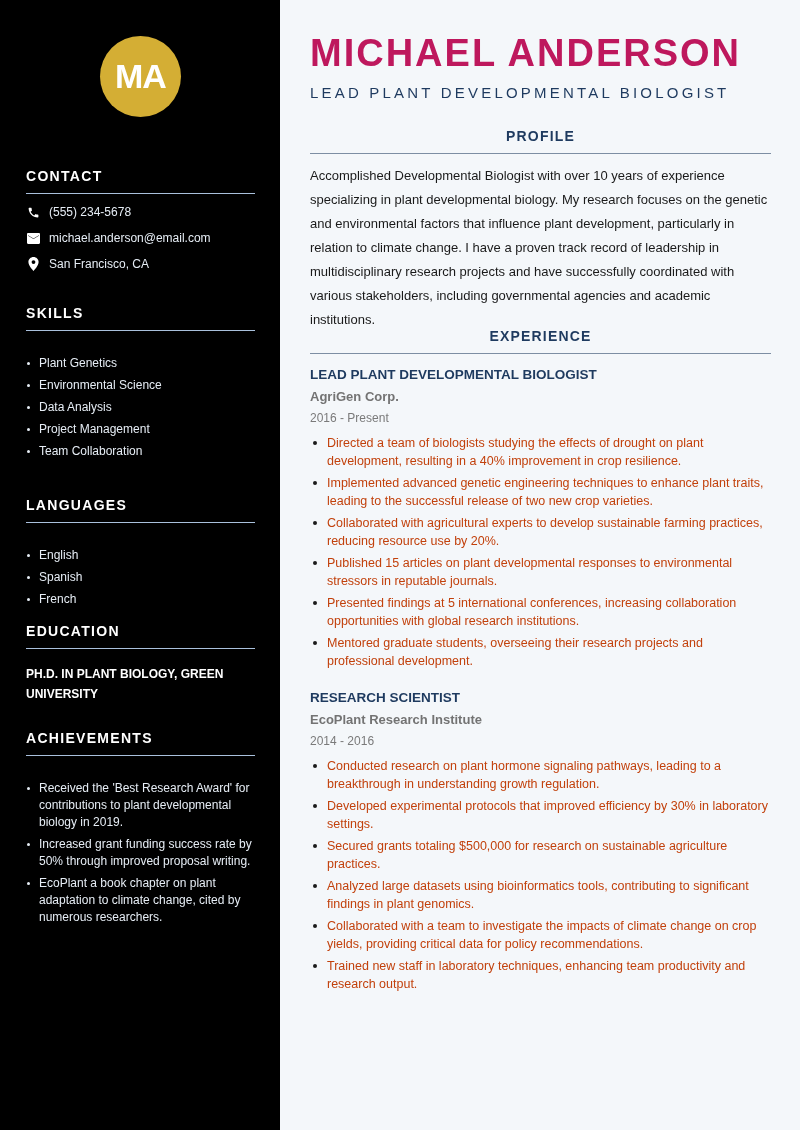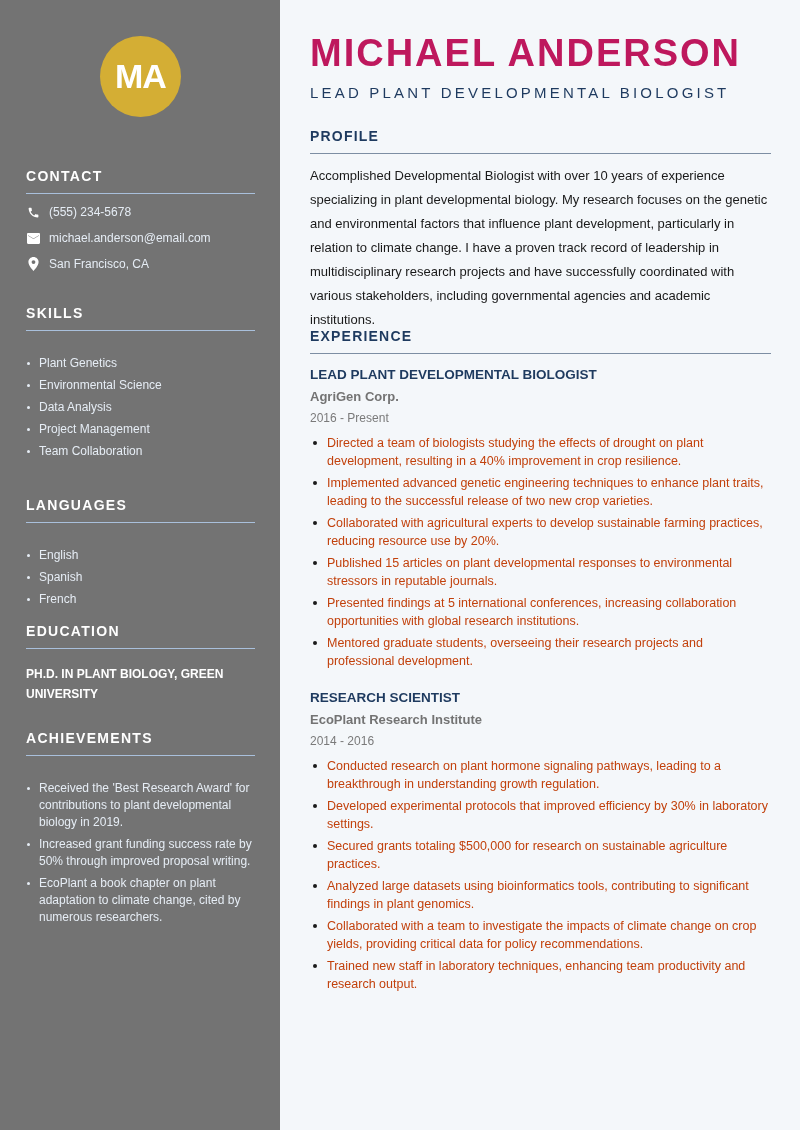--- a/index.html
+++ b/index.html
@@ -6,21 +6,21 @@
   html, body { width: 800px; height: 1130px; }
   body {
     font-family: "Liberation Sans", sans-serif;
     background: #f4f7fa;
     position: relative;
     overflow: hidden;
   }
   .sidebar {
     position: absolute; left: 0; top: 0;
     width: 280px; height: 1130px;
-    background: #737373;
+    background: #000000;
     color: #ffffff;
     padding: 0 26px;
   }
   .avatar {
     position: absolute; left: 100px; top: 36px;
     width: 81px; height: 81px; border-radius: 50%;
     background: #d4ae34;
     display: flex; align-items: center; justify-content: center;
     color: #fff; font-weight: bold; font-size: 34px; letter-spacing: -1px;
   }
@@ -54,21 +54,21 @@
     font-size: 38px; font-weight: bold; color: #be185d; letter-spacing: 2px;
     white-space: nowrap;
   }
   .title {
     position: absolute; top: 84px; left: 0;
     font-size: 15px; color: #1e3a5f; letter-spacing: 3.2px; white-space: nowrap;
   }
   .main-heading {
     position: absolute; left: 0; width: 461px;
     font-size: 14px; font-weight: bold; letter-spacing: 1.2px; color: #1e3a5f;
-    padding-bottom: 9px; border-bottom: 1.5px solid #7d8ea3;
+    padding-bottom: 9px; border-bottom: 1.5px solid #7d8ea3; text-align: center;
   }
   .profile-text {
     position: absolute; top: 164px; left: 0; width: 461px;
     font-size: 13px; line-height: 24px; color: #1a1a1a;
   }
   .job { position: absolute; left: 0; width: 461px; }
   .job-title { font-size: 13.5px; font-weight: bold; color: #1e3a5f; line-height: 18px; }
   .job-company { font-size: 13px; font-weight: bold; color: #737373; margin-top: 4px; line-height: 18px; }
   .job-dates { font-size: 12px; color: #7a7a7a; margin-top: 4px; line-height: 16px; }
   .job-list { list-style: none; margin-top: 8px; }

